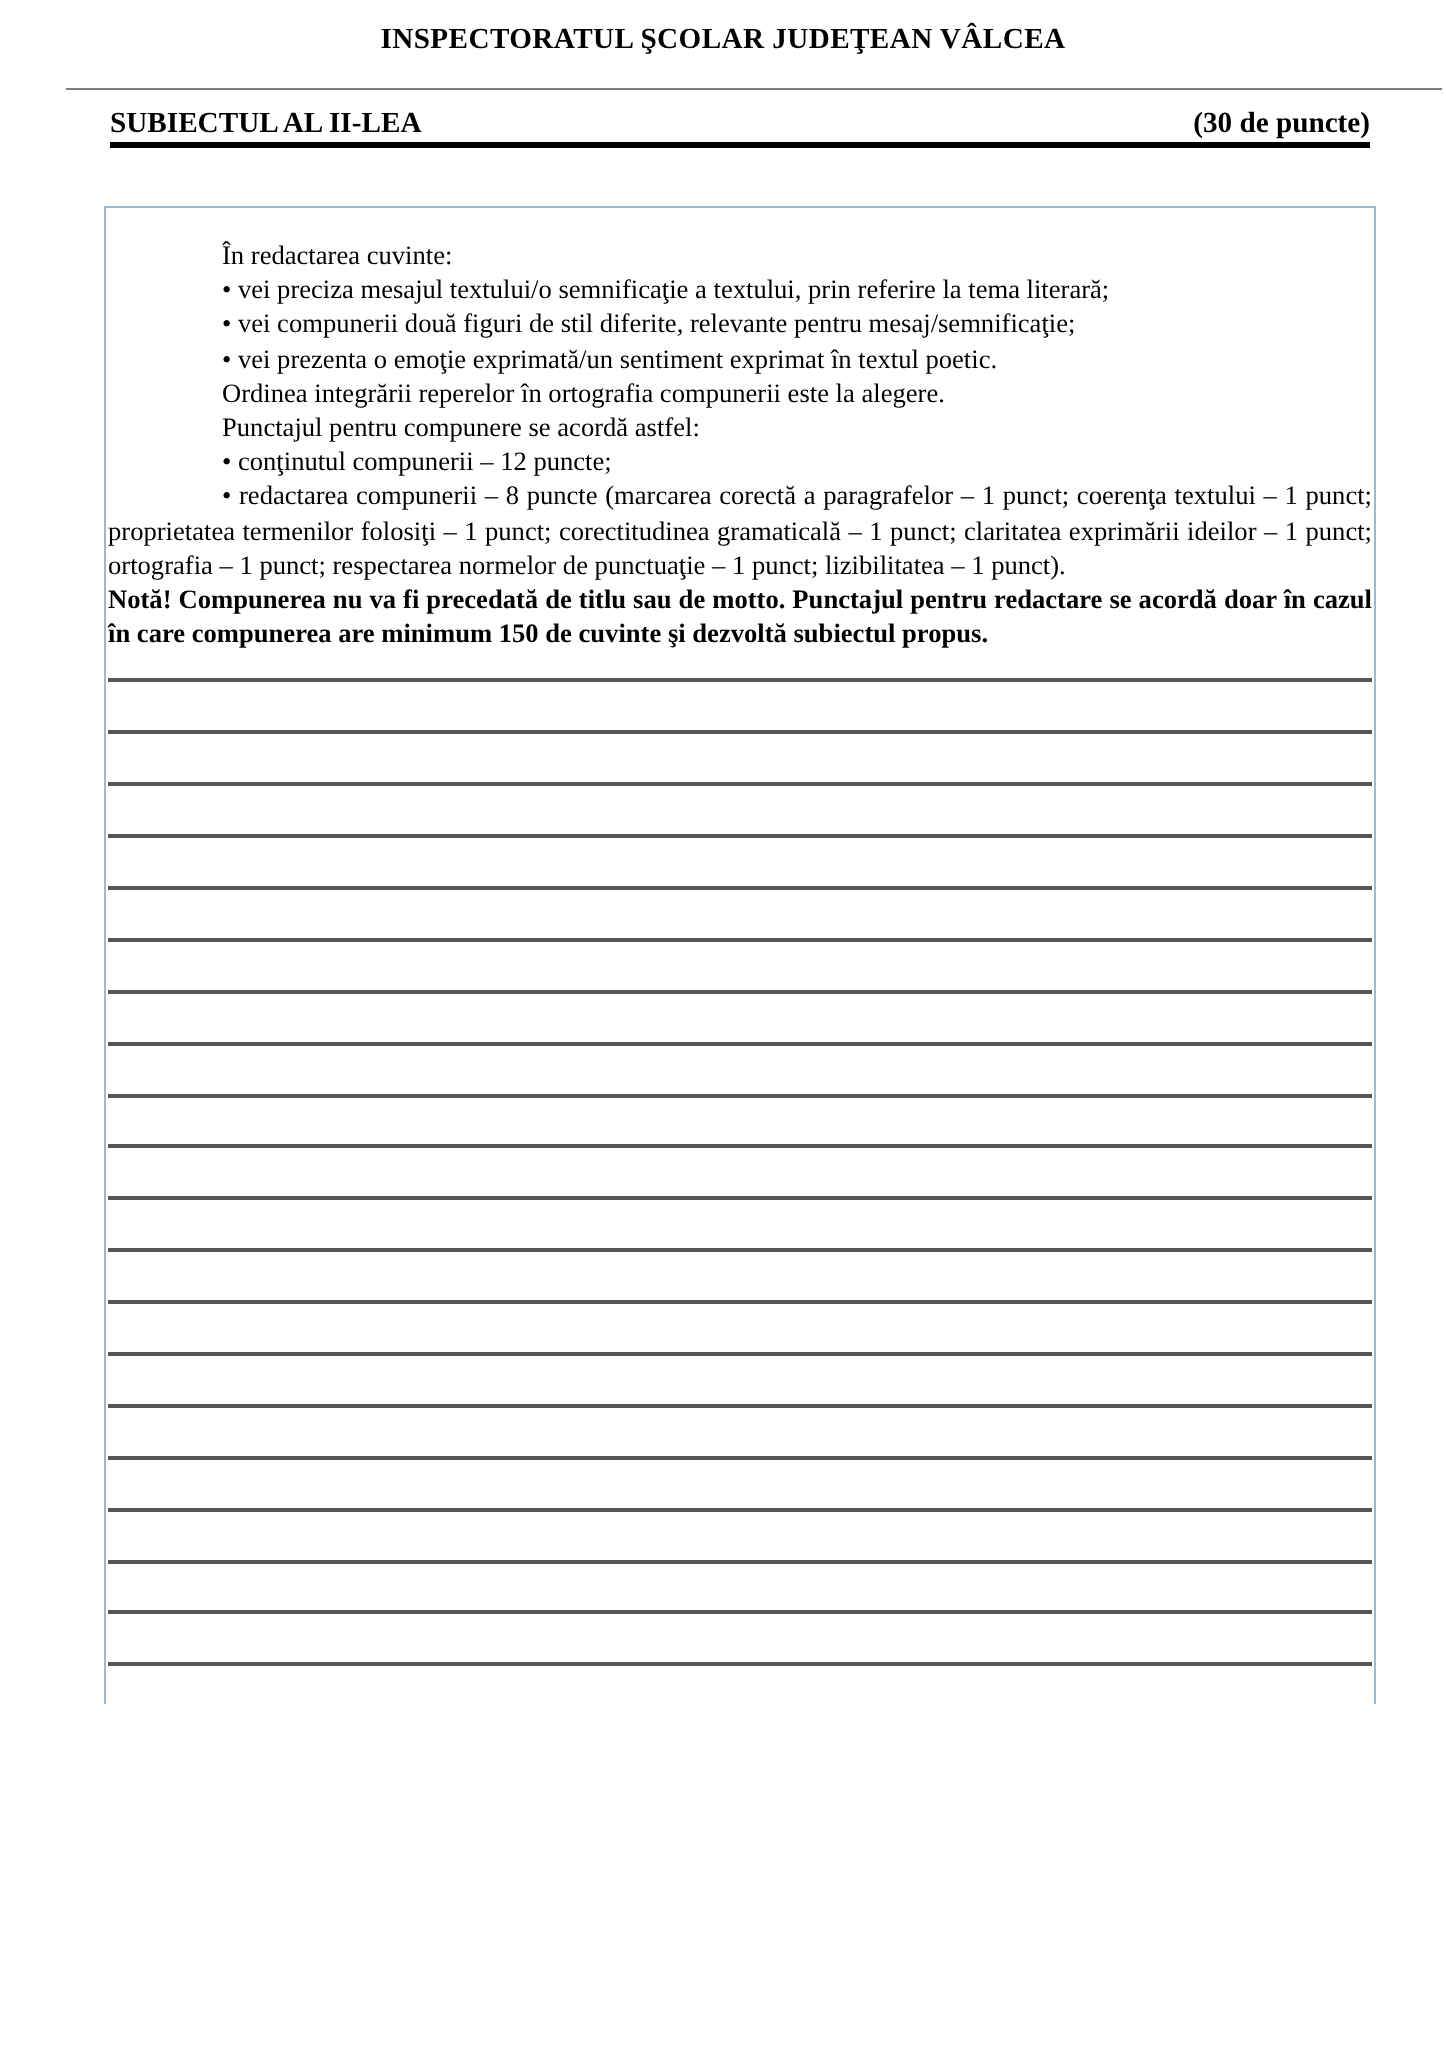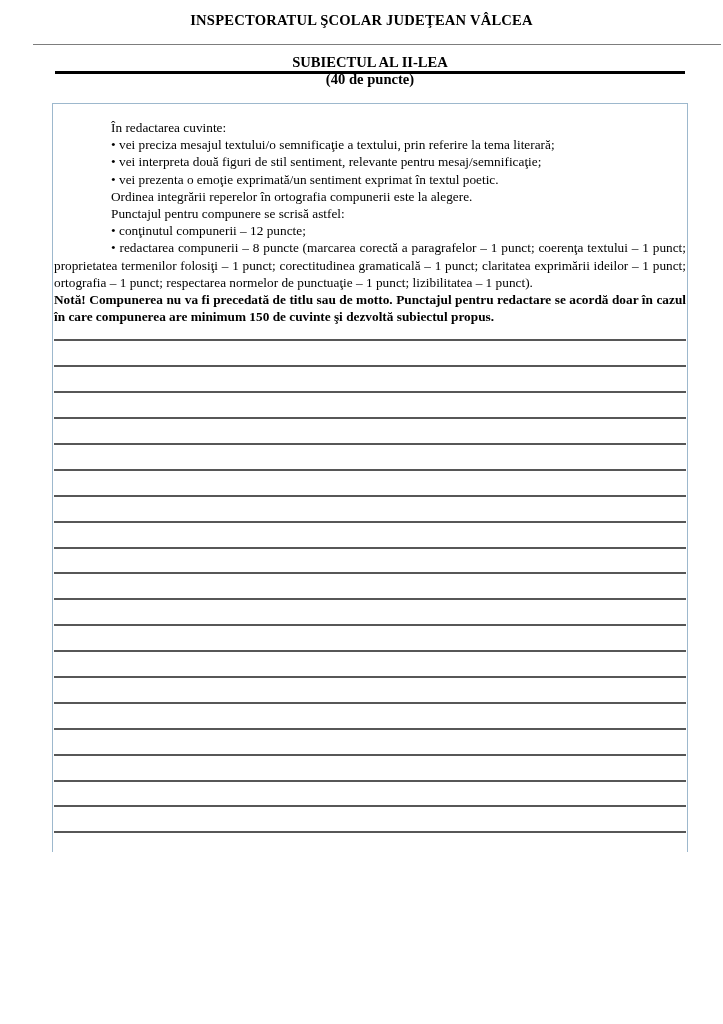--- a/index.html
+++ b/index.html
@@ -12,21 +12,21 @@
     position:absolute;top:12px;left:0;width:100%;text-align:center;
     font-weight:bold;font-size:14.6px;letter-spacing:.2px;
   }
   .header-rule{
     position:absolute;top:44px;left:33px;width:688px;height:1.4px;
     background:var(--header-rule,#7d7d7d);
   }
   .subject-row{
     position:absolute;top:54px;left:55px;width:630px;
     display:flex;justify-content:space-between;align-items:center;
-    font-weight:bold;font-size:14.6px;flex-direction:column;
+    font-weight:bold;font-size:14.6px;
   }
   .subject-rule{
     position:absolute;top:71px;left:55px;width:630px;height:3px;
     background:var(--subject-rule,#000);
   }
   .task-box{
     position:absolute;top:103px;left:52px;width:634px;height:825px;
     border:1px solid var(--box-border,#9db8cd);
   }
   .task-text{
@@ -51,38 +51,38 @@
 <body>
 
 <div class="page" style="--box-border: #9db8cd; --ruled-line: #575757; --header-rule: #7d7d7d; --subject-rule: #000000; --text: #000000;">
 
   <div class="header-title">INSPECTORATUL ŞCOLAR JUDEŢEAN VÂLCEA</div>
 
   <div class="header-rule"></div>
 
   <div class="subject-row">
     <span>SUBIECTUL AL II-LEA</span>
-    <span>(40 de puncte)</span>
+    <span>(30 de puncte)</span>
   </div>
 
   <div class="subject-rule"></div>
 
   <div class="task-box">
     <div class="task-text">
 
 
       <p class="indent">În redactarea cuvinte:</p>
 
       <p class="indent">• vei preciza mesajul textului/o semnificaţie a textului, prin referire la tema literară;</p>
-      <p class="indent">• vei interpreta două figuri de stil sentiment, relevante pentru mesaj/semnificaţie;</p>
+      <p class="indent">• vei compunerii două figuri de stil diferite, relevante pentru mesaj/semnificaţie;</p>
       <p class="indent">• vei prezenta o emoţie exprimată/un sentiment exprimat în textul poetic.</p>
 
       <p class="indent">Ordinea integrării reperelor în ortografia compunerii este la alegere.</p>
 
-      <p class="indent">Punctajul pentru compunere se scrisă astfel:</p>
+      <p class="indent">Punctajul pentru compunere se acordă astfel:</p>
 
       <p class="indent">• conţinutul compunerii – 12 puncte;</p>
       <p class="indent">• redactarea compunerii – 8 puncte (marcarea corectă a paragrafelor – 1 punct; coerenţa textului – 1 punct; proprietatea termenilor folosiţi – 1 punct; corectitudinea gramaticală – 1 punct; claritatea exprimării ideilor – 1 punct; ortografia – 1 punct; respectarea normelor de punctuaţie – 1 punct; lizibilitatea – 1 punct).</p>
 
       <p class="bold">Notă! Compunerea nu va fi precedată de titlu sau de motto. Punctajul pentru redactare se acordă doar în cazul în care compunerea are minimum 150 de cuvinte şi dezvoltă subiectul propus.</p>
     </div>
 
     <div class="answer-lines">
         <div class="answer-line"></div>
         <div class="answer-line"></div>

